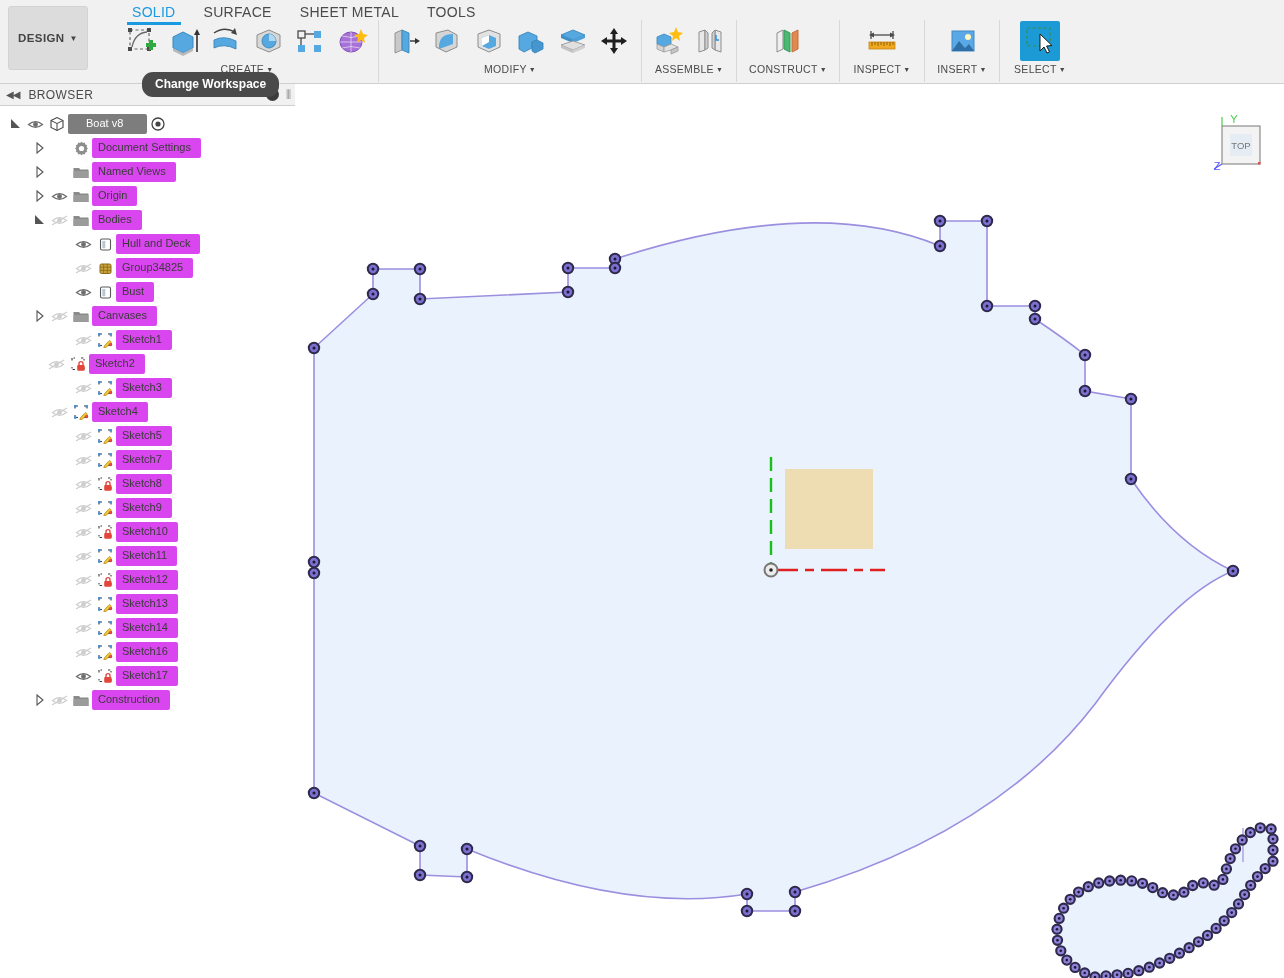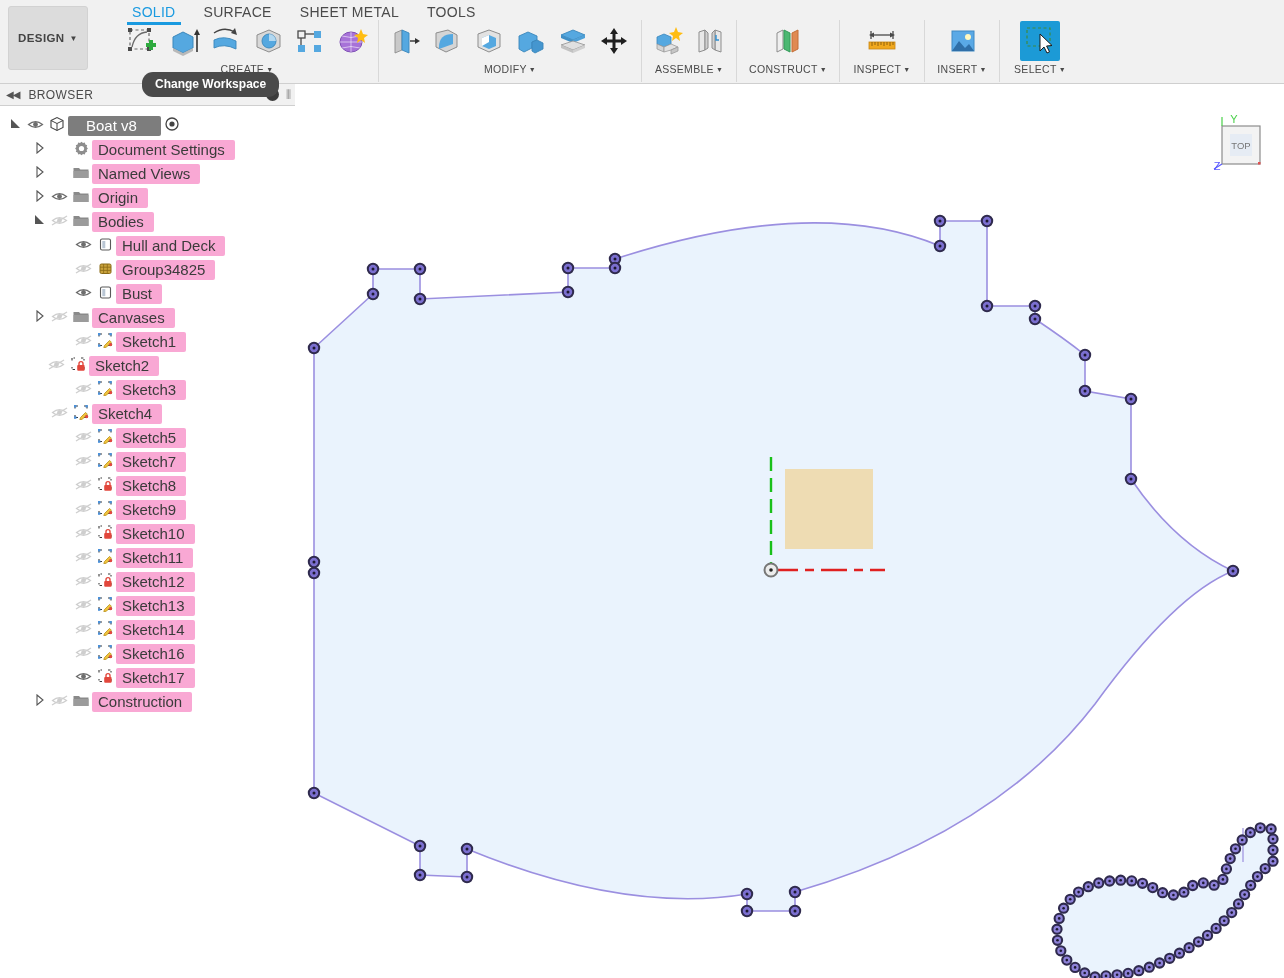--- a/index.html
+++ b/index.html
@@ -80,27 +80,27 @@
     position: absolute; right: 16px; top: 4px; width: 13px; height: 13px;
     border-radius: 50%; background: #3c3c3c; color: #fff;
     font-size: 11px; line-height: 11px; text-align: center; cursor: pointer;
   }
   .bh-grip { position: absolute; right: 4px; top: 4px; font-size: 11px; color: #888; cursor: col-resize; }
 
   .tree {
     position: absolute; left: 0; top: 106px; width: 295px; height: 872px;
     background: #fff; overflow: hidden; padding-top: 6px;
   }
-  .node { display: flex; align-items: flex-end; height: 24px; font-size: 15px; color: #3b3b3b; }
+  .node { display: flex; align-items: center; height: 24px; font-size: 11px; color: #3b3b3b; }
   .tw { width: 16px; height: 24px; display: flex; align-items: center; justify-content: center; cursor: pointer; }
   .tw svg { display: block; }
   .eye { width: 22px; height: 24px; display: flex; align-items: center; justify-content: center; cursor: pointer; }
   .nicon { width: 22px; height: 24px; display: flex; align-items: center; justify-content: center; }
   .nlabel {
-    background: #f9a8d4; padding: 2px 10px 3px 6px; border-radius: 2px;
+    background: #d946ef; padding: 2px 10px 3px 6px; border-radius: 2px;
     line-height: 15px; cursor: pointer; white-space: nowrap;
   }
   .nlabel.root { background: #7d7d7d; color: #fff; padding: 2px 24px 3px 18px; }
   .rootdot { width: 22px; height: 24px; display: flex; align-items: center; justify-content: center; cursor: pointer; }
 
   
   .canvas {
     position: absolute; left: 295px; top: 84px;
     width: 989px; height: 894px;
     background: #ffffff; overflow: hidden;

